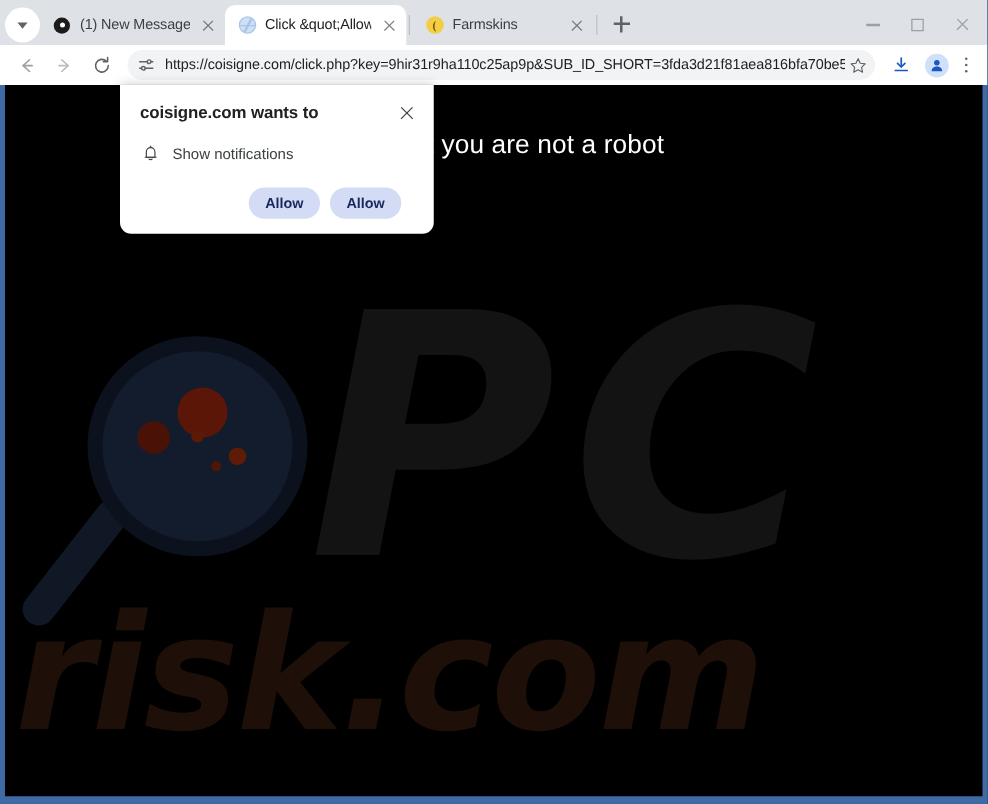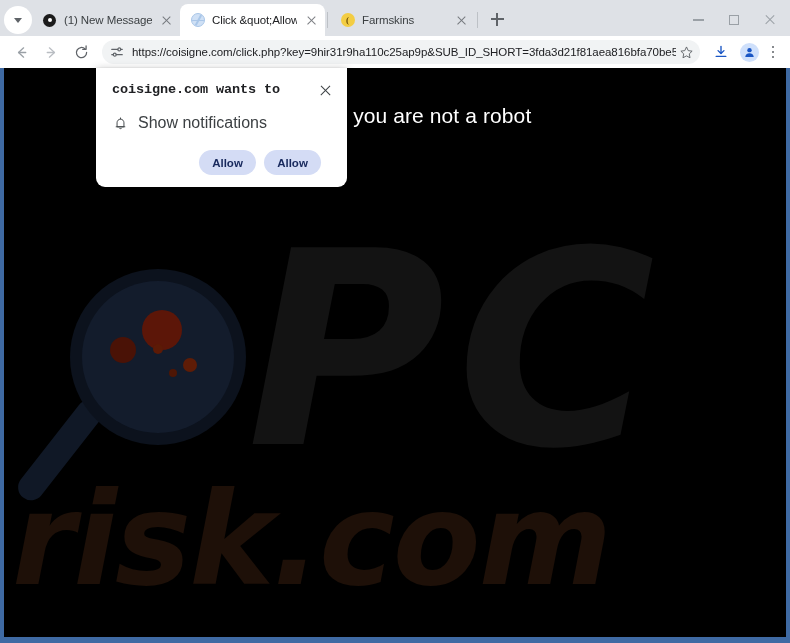--- a/index.html
+++ b/index.html
@@ -339,21 +339,20 @@
     background: #ffffff;
     border-radius: 0 0 9px 9px;
     box-shadow: 0 2px 10px rgba(0,0,0,.30), 0 0 1px rgba(0,0,0,.28);
     box-sizing: border-box;
     padding: 14px 14px 0 16px;
   }
   .perm-head {
     display: flex;
     align-items: flex-start;
     justify-content: space-between;
-    font-family: Liberation Mono, monospace;
   }
   .perm-title {
     font-size: 13.5px;
     font-weight: bold;
     color: #202124;
     letter-spacing: -0.1px;
   }
   .perm-close {
     width: 16px; height: 16px;
     position: relative;
@@ -368,21 +367,21 @@
   }
   .perm-close::before { transform: rotate(45deg); }
   .perm-close::after  { transform: rotate(-45deg); }
   .perm-row {
     display: flex;
     align-items: center;
     margin-top: 15px;
   }
   .bell { width: 17px; height: 17px; flex: none; margin-right: 9px; display:flex; align-items:center; justify-content:center; }
   .perm-label {
-    font-size: 16px;
+    font-size: 12px;
     color: #3c4043;
   }
   .perm-actions {
     position: absolute;
     right: 26px; bottom: 12px;
     display: flex;
     gap: 8px;
   }
   .pbtn {
     min-width: 57px;

